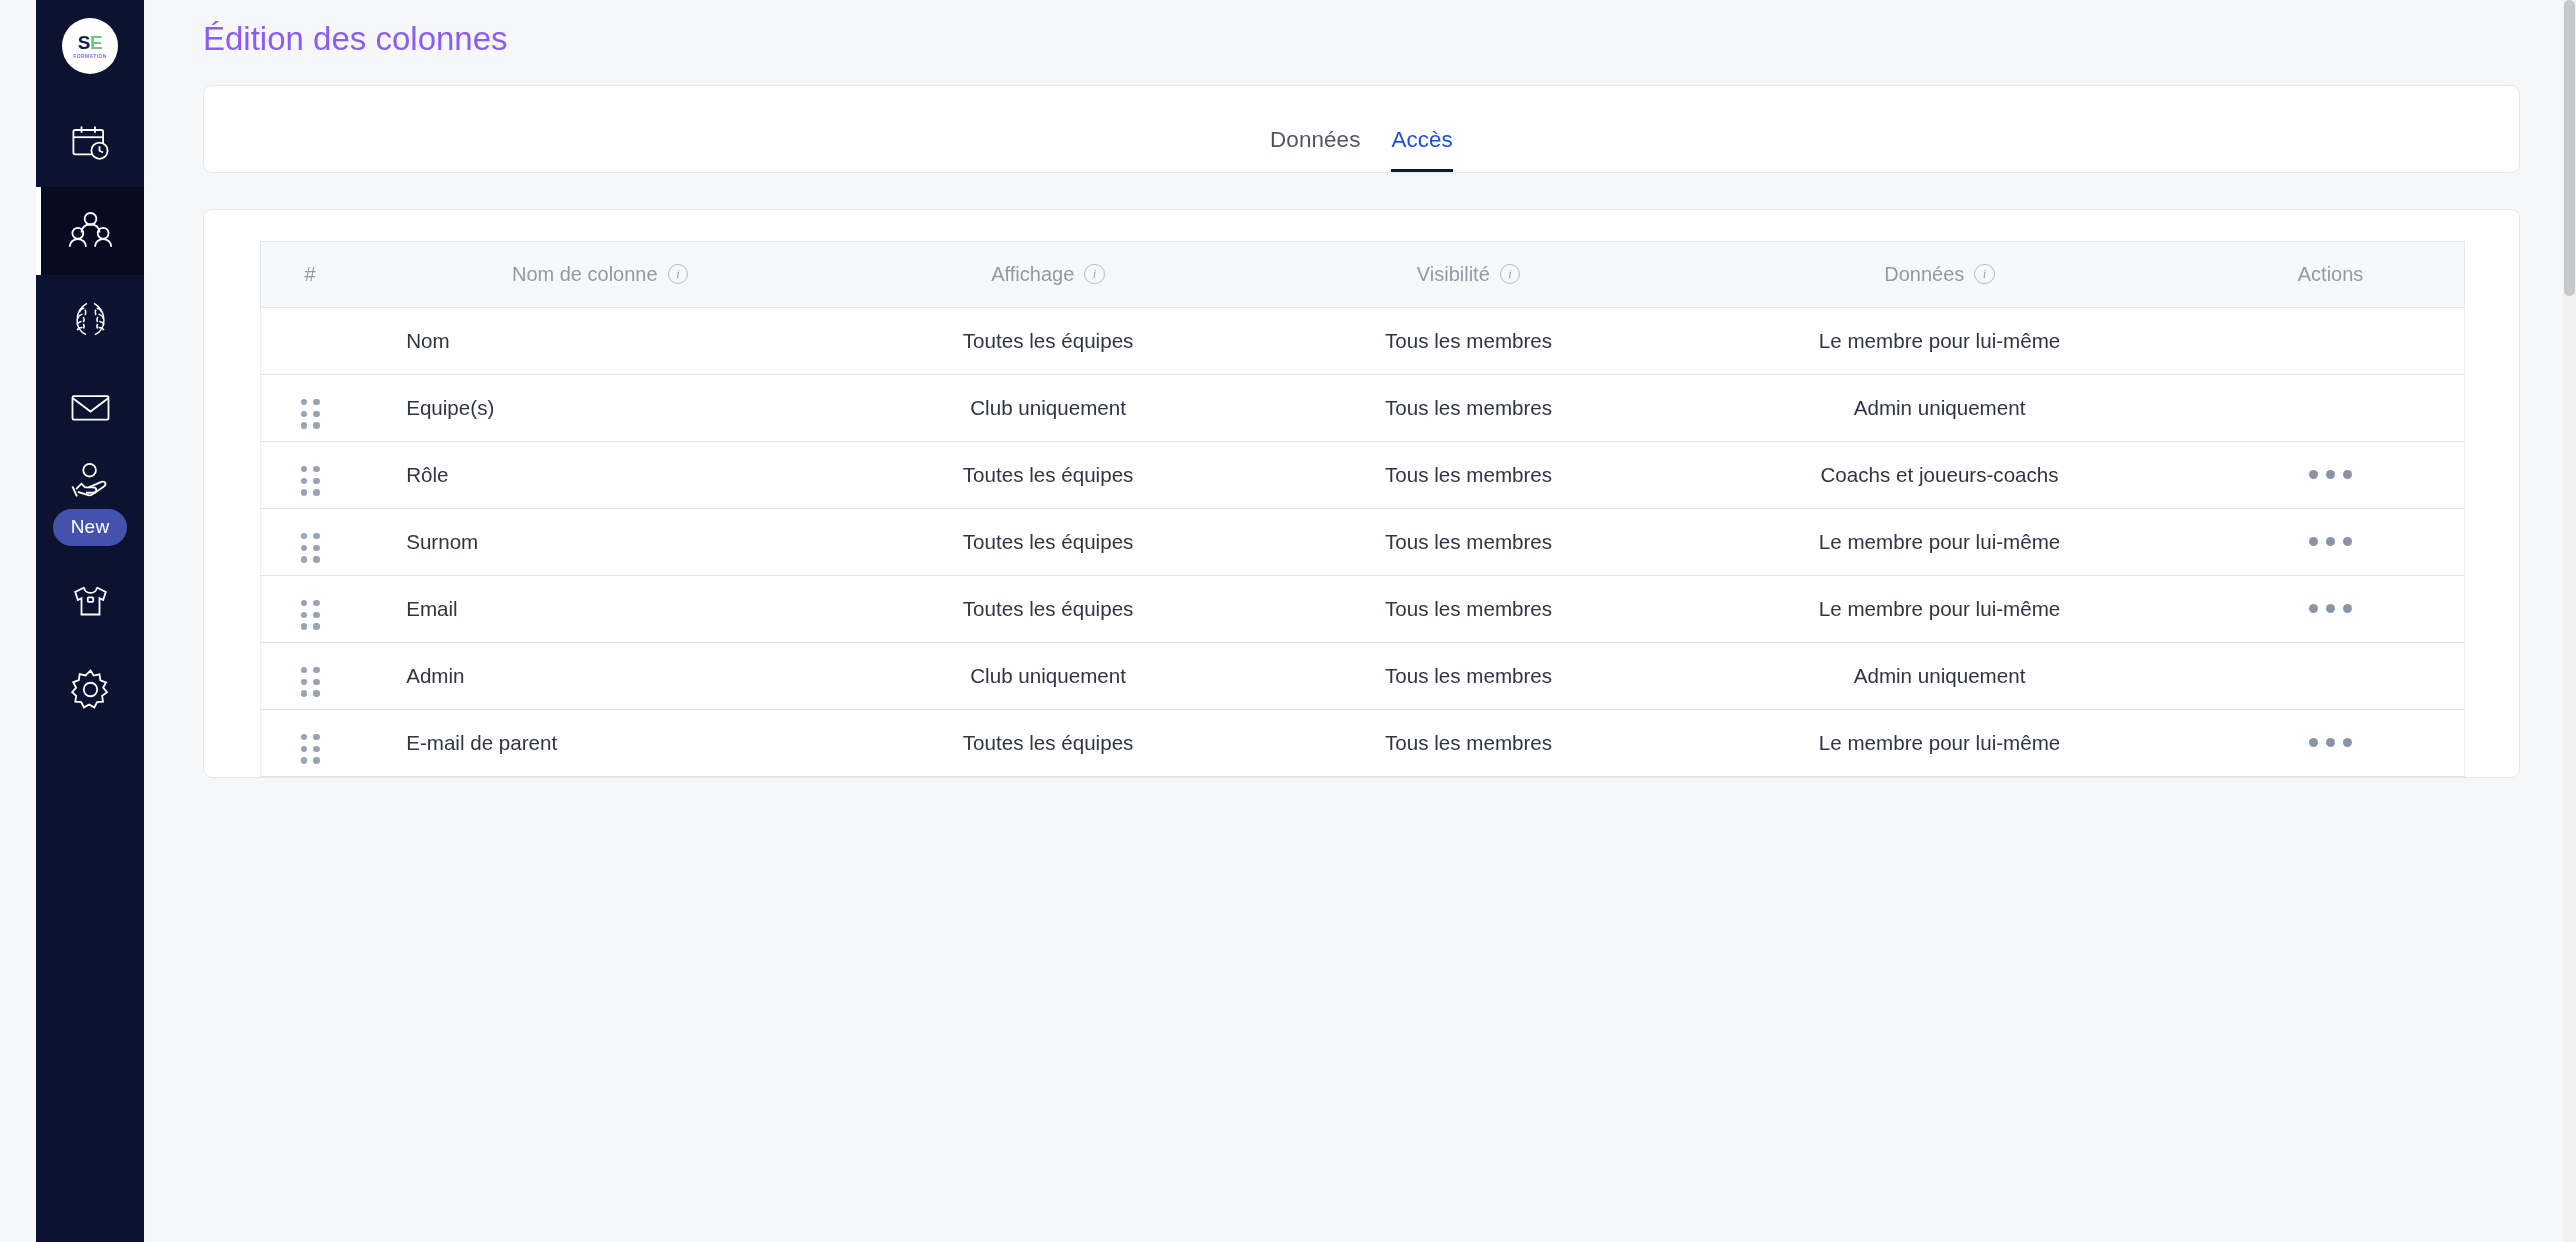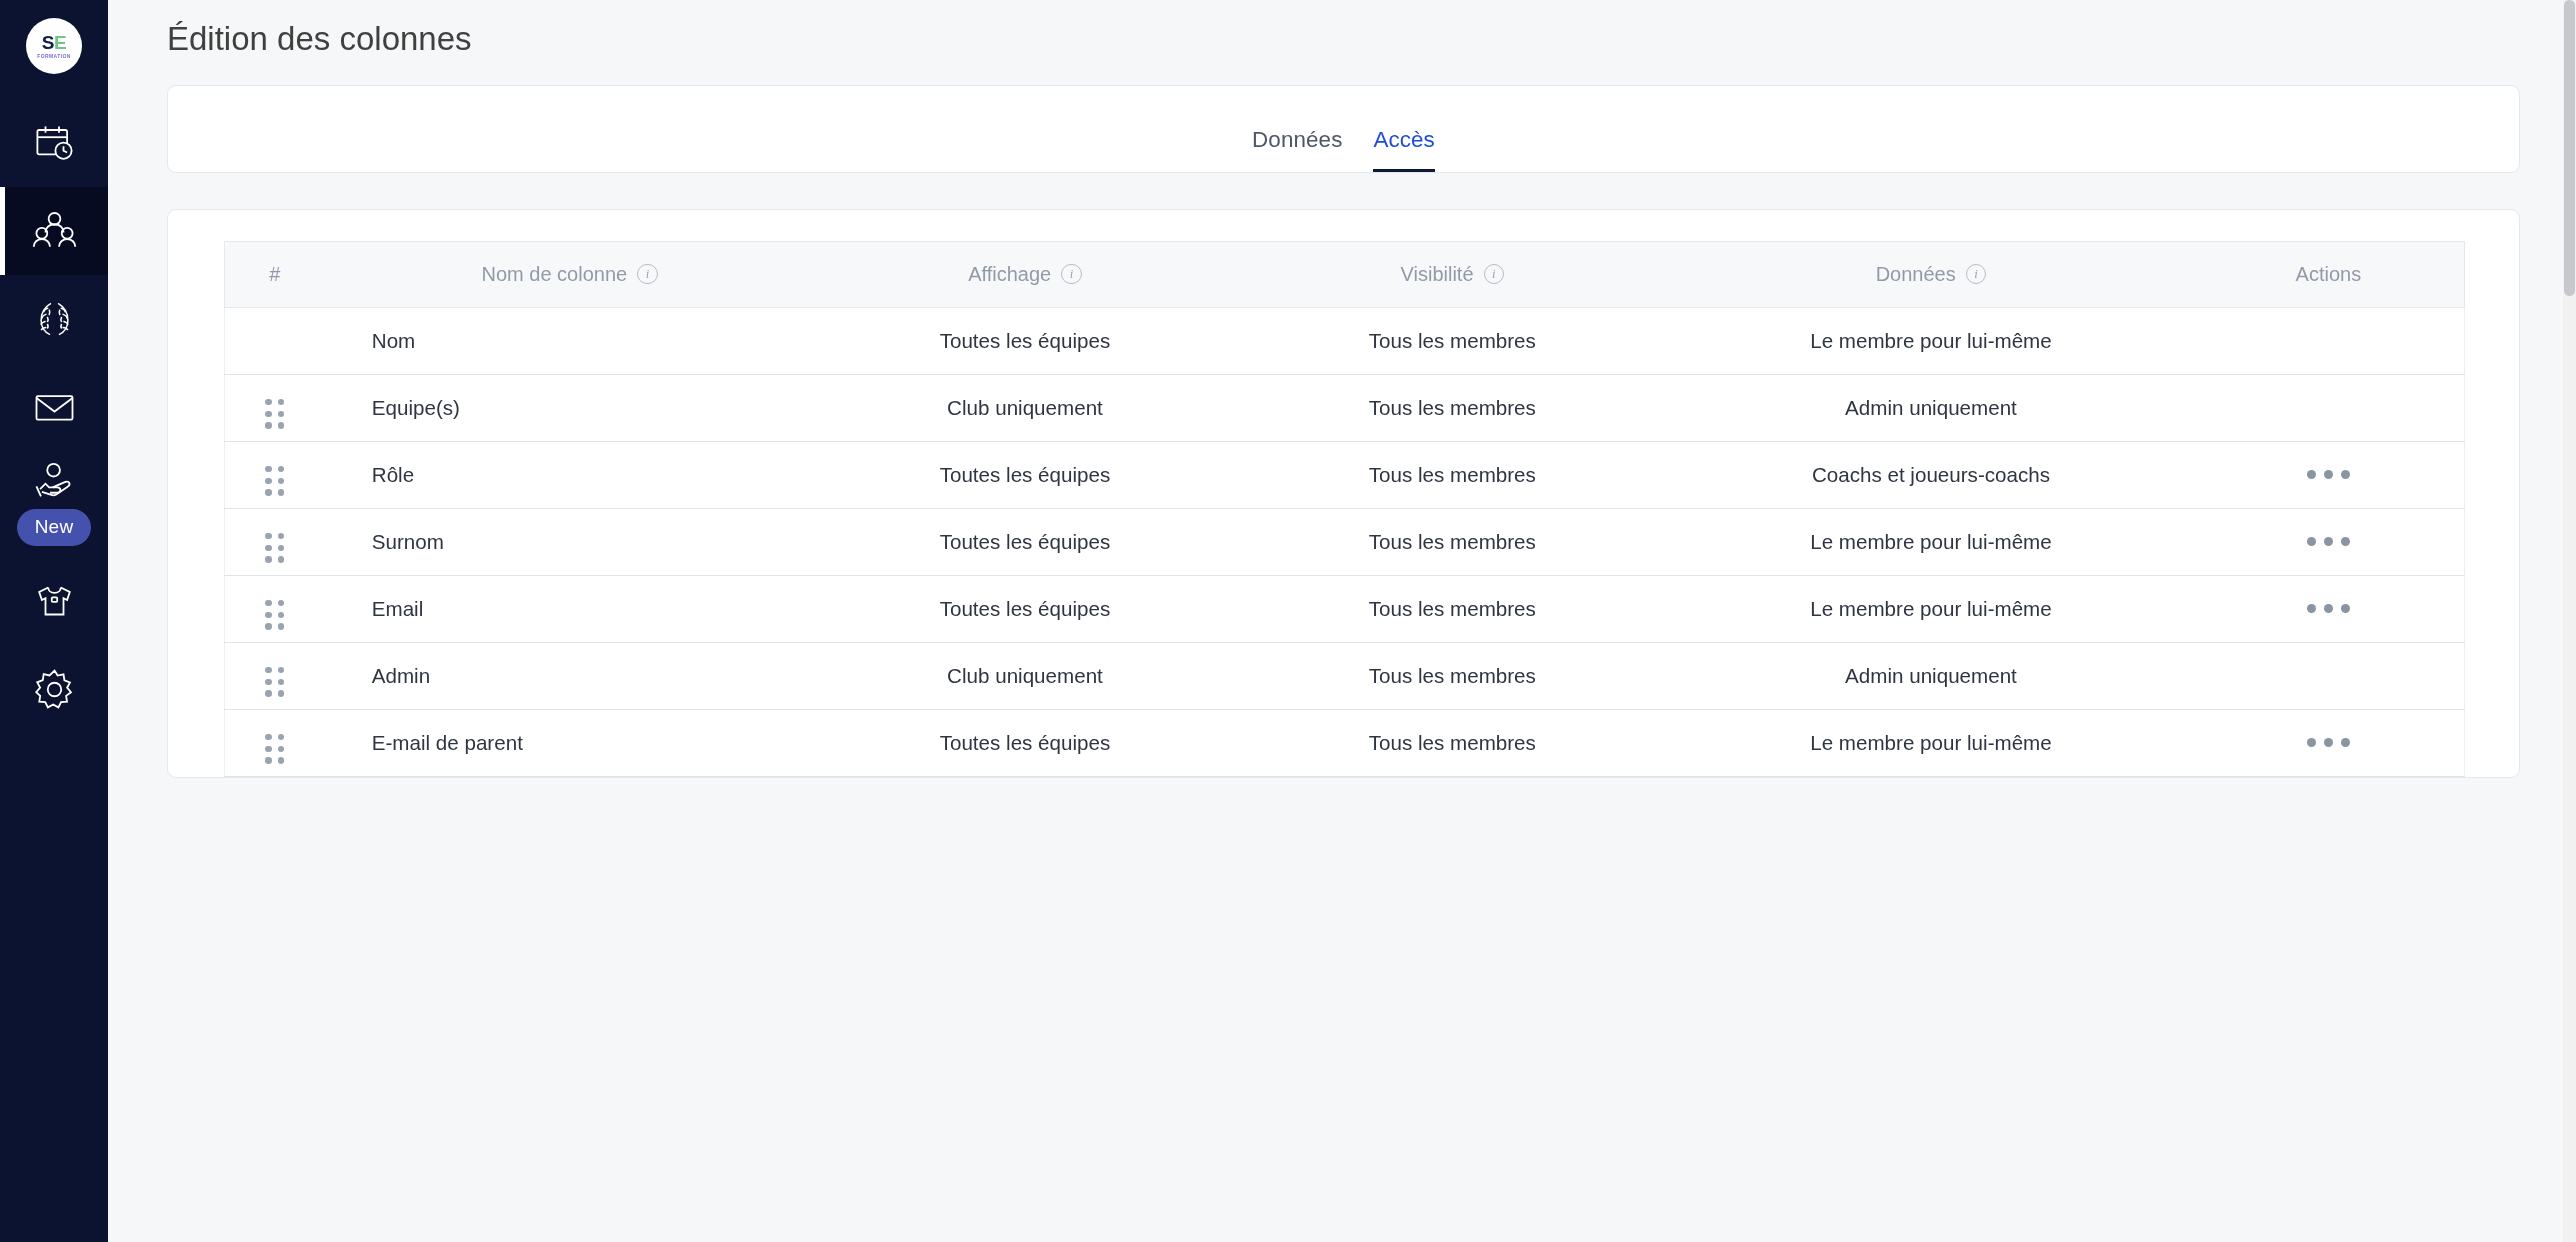--- a/index.html
+++ b/index.html
@@ -2,21 +2,21 @@
 <html style="font-size:14.4px"><head>
 <meta charset="utf-8">
 <style>
   * { box-sizing: border-box; margin: 0; padding: 0; }
   html, body {
     width: 2576px; height: 1242px;
     background: #f6f7f8;
     font-family: "Liberation Sans", sans-serif;
     overflow: hidden;
   }
-  #app { position: relative; width: 2576px; height: 1006px; display: flex; }
+  #app { position: relative; width: 2576px; height: 1006px; display: flex; padding-left: 36px; }
 
   
   .sidebar {
     width: 108px; height: 1242px;
     background: #0c1330;
     flex: 0 0 108px;
     display: flex; flex-direction: column; align-items: center;
     position: relative;
   }
   .logo-wrap {
@@ -54,21 +54,21 @@
   }
 
   
   .main {
     flex: 1 1 auto; height: 1242px;
     padding: 0; position: relative;
     background: #f6f7f8;
     overflow: hidden;
   }
   .page-title {
-    font-size: 33px; color: #404040; font-weight: 400;
+    font-size: 33px; color: #8b5cf6; font-weight: 400;
     margin: 20px 0 0 59px;
   }
 
   .card {
     background: #ffffff;
     border: 0.9px solid #e3e8ef;
     border-radius: 9px;
     margin: 27px 56px 0 59px;
   }
   .tabs-card { height: 88px; display: flex; align-items: flex-end; justify-content: center; }

